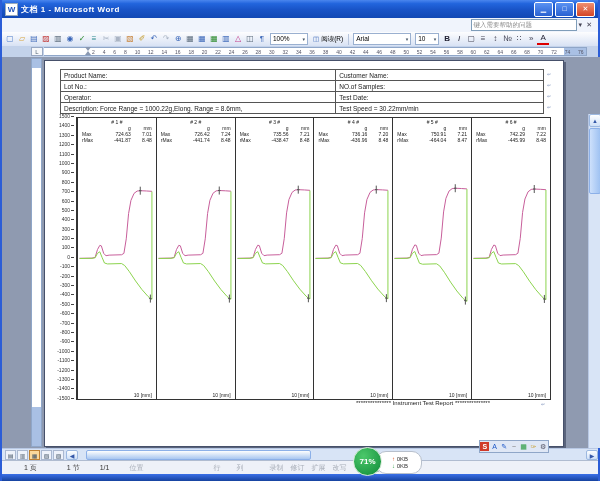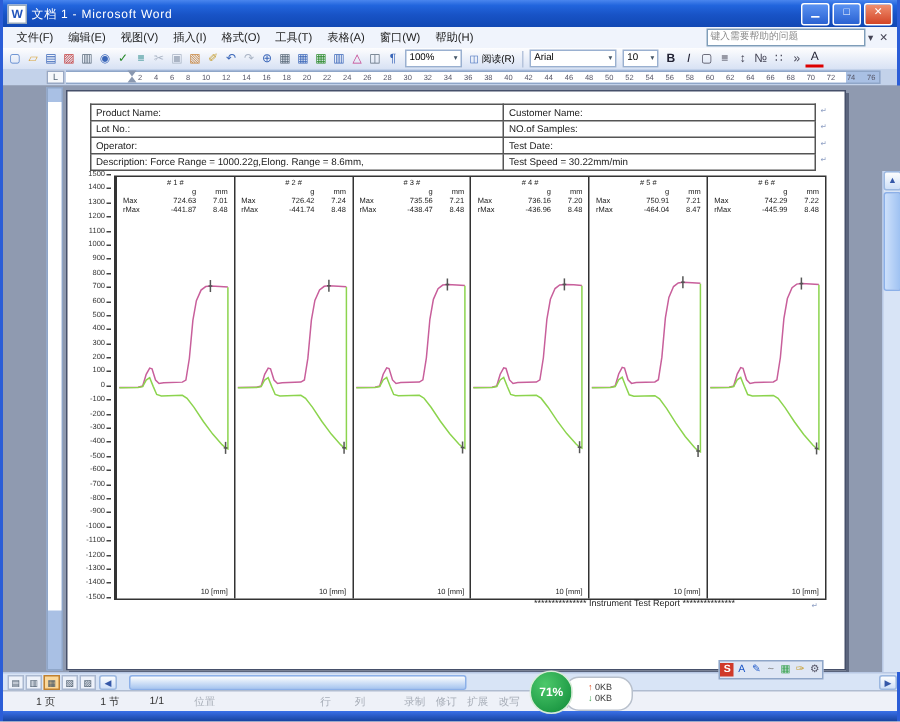--- a/index.html
+++ b/index.html
@@ -6,21 +6,21 @@
   body{width:600px;height:481px;position:relative;overflow:hidden;
        font-family:"Liberation Sans","DejaVu Sans",sans-serif;background:#8f9ab0}
   .abs{position:absolute}
   #win{position:absolute;inset:0;border-left:2px solid #2b5dd7;border-right:2px solid #2b5dd7;box-sizing:border-box}
 
   
   #titlebar{left:0;right:0;top:0;height:18px;display:flex;align-items:center;gap:3px;padding:0 3px;
     background:linear-gradient(180deg,#4a86ee 0%,#2265dd 20%,#1853c6 55%,#1148b4 100%);color:#fff}
   #appicon{width:11px;height:11px;background:#fff;border:1px solid #9ab;color:#2255bb;font-size:8px;font-weight:bold;
     line-height:11px;text-align:center}
-  #wtitle{font-size:8px;font-weight:normal;letter-spacing:.5px;flex:1;white-space:nowrap;overflow:hidden}
+  #wtitle{font-size:8px;font-weight:bold;letter-spacing:.5px;flex:1;white-space:nowrap;overflow:hidden}
   .tbtn{width:17px;height:13px;border:1px solid #fff;border-radius:2px;font-size:7px;line-height:12px;text-align:center;
     background:linear-gradient(#5a92f2,#2a62d2);color:#fff}
   .tbtn.close{background:linear-gradient(#f09070,#d34527)}
 
   
   #menubar{left:0;right:0;top:18px;height:14px;background:#f0f4fc;border-bottom:1px solid #c8d4ea;
     display:flex;align-items:center;font-size:7.5px;color:#222;padding:0 4px}
   .mi{padding:0 5px;white-space:nowrap}
   #helpbox{margin-left:auto;width:100px;height:10px;background:#fff;border:1px solid #7f9db9;color:#8a8a8a;
     font-size:6.5px;line-height:10px;padding:0 2px;overflow:hidden;white-space:nowrap}
@@ -122,31 +122,20 @@
     <div id="appicon">W</div>
     <span id="wtitle">文档 1 - Microsoft Word</span>
     <span id="title-buttons" style="display:flex;gap:2px">
         <span class="tbtn">▁</span>
         <span class="tbtn">□</span>
         <span class="tbtn close">✕</span>
       </span>
   </div>
 
   <div id="menubar" class="abs">
-    <span id="menu-items" style="display:flex">
-        <span class="mi">文件(F)</span>
-        <span class="mi">编辑(E)</span>
-        <span class="mi">视图(V)</span>
-        <span class="mi">插入(I)</span>
-        <span class="mi">格式(O)</span>
-        <span class="mi">工具(T)</span>
-        <span class="mi">表格(A)</span>
-        <span class="mi">窗口(W)</span>
-        <span class="mi">帮助(H)</span>
-      </span>
     <span id="helpbox">键入需要帮助的问题</span>
     <span class="mbico">▾</span>
     <span class="mbico">✕</span>
   </div>
 
   <div id="toolbar" class="abs">
     <span id="tb-std" style="display:flex">
         <span class="tbico" style="color: rgb(74, 122, 200);">▢</span>
         <span class="tbico" style="color: rgb(217, 164, 58);">▱</span>
         <span class="tbico" style="color: rgb(58, 102, 184);">▤</span>

